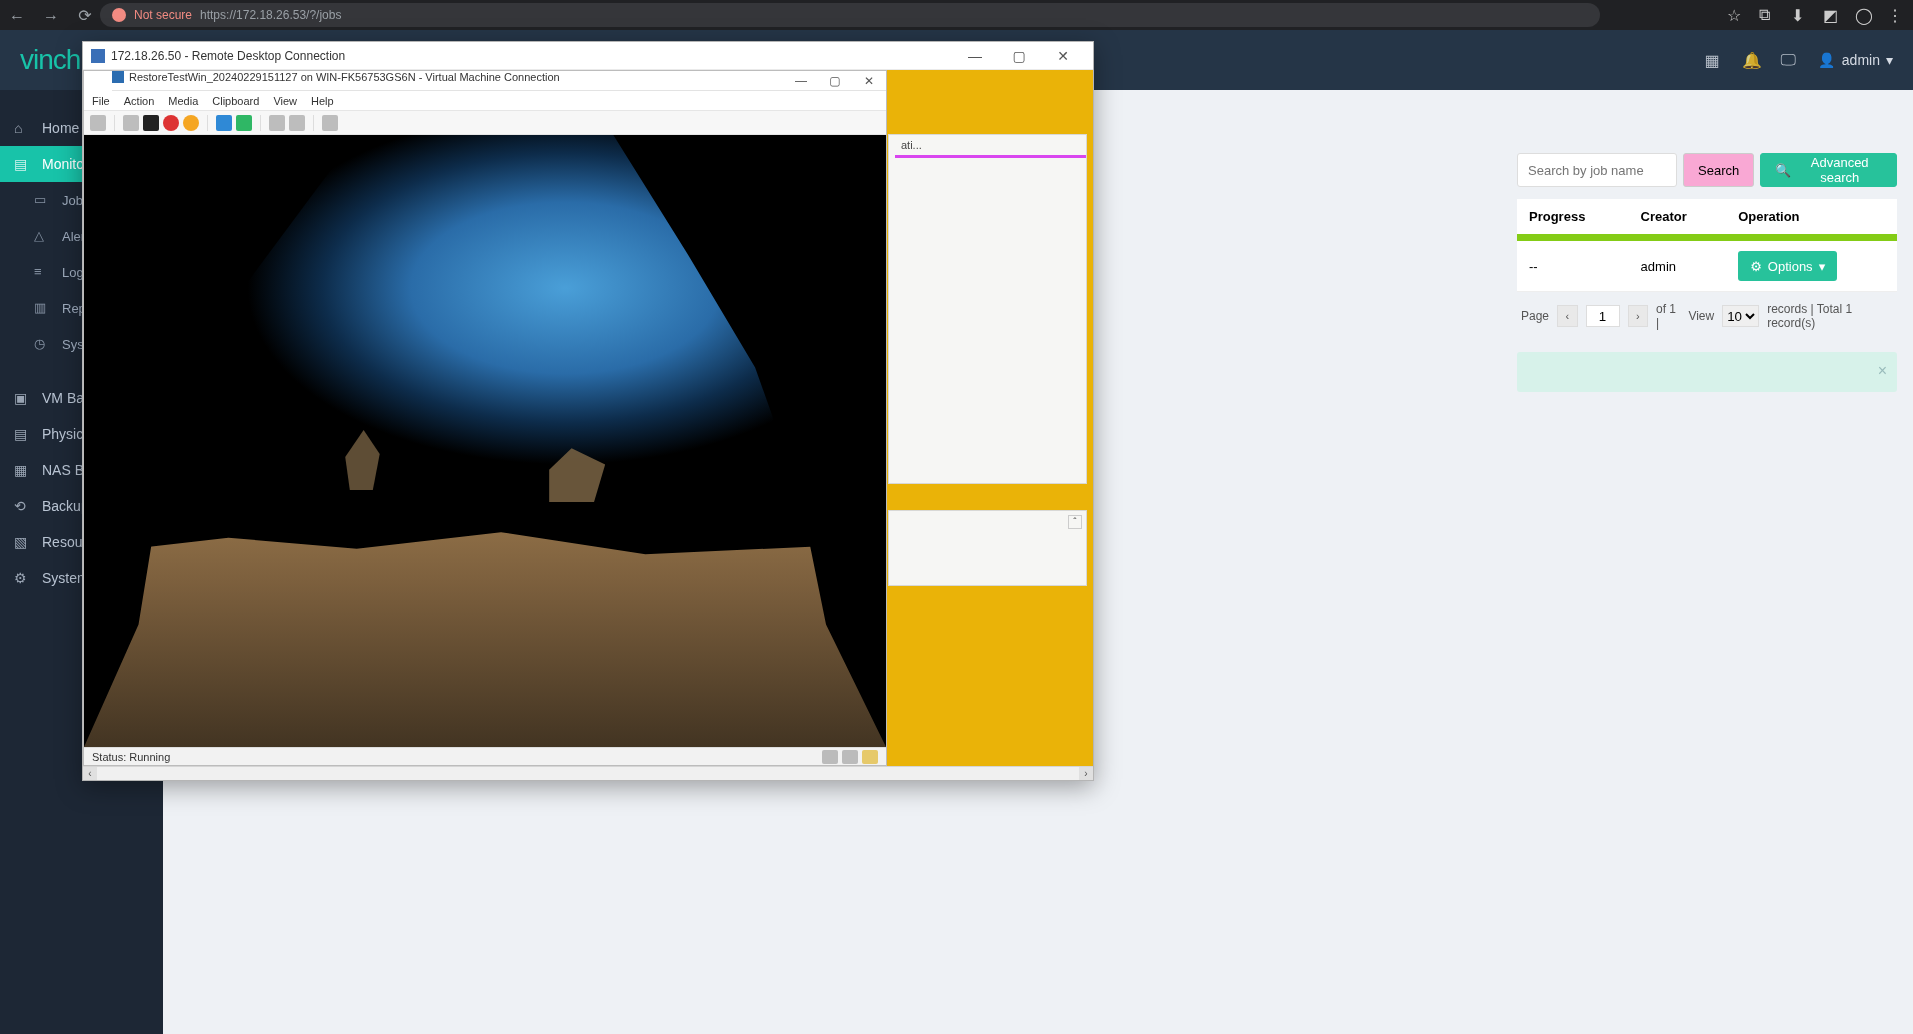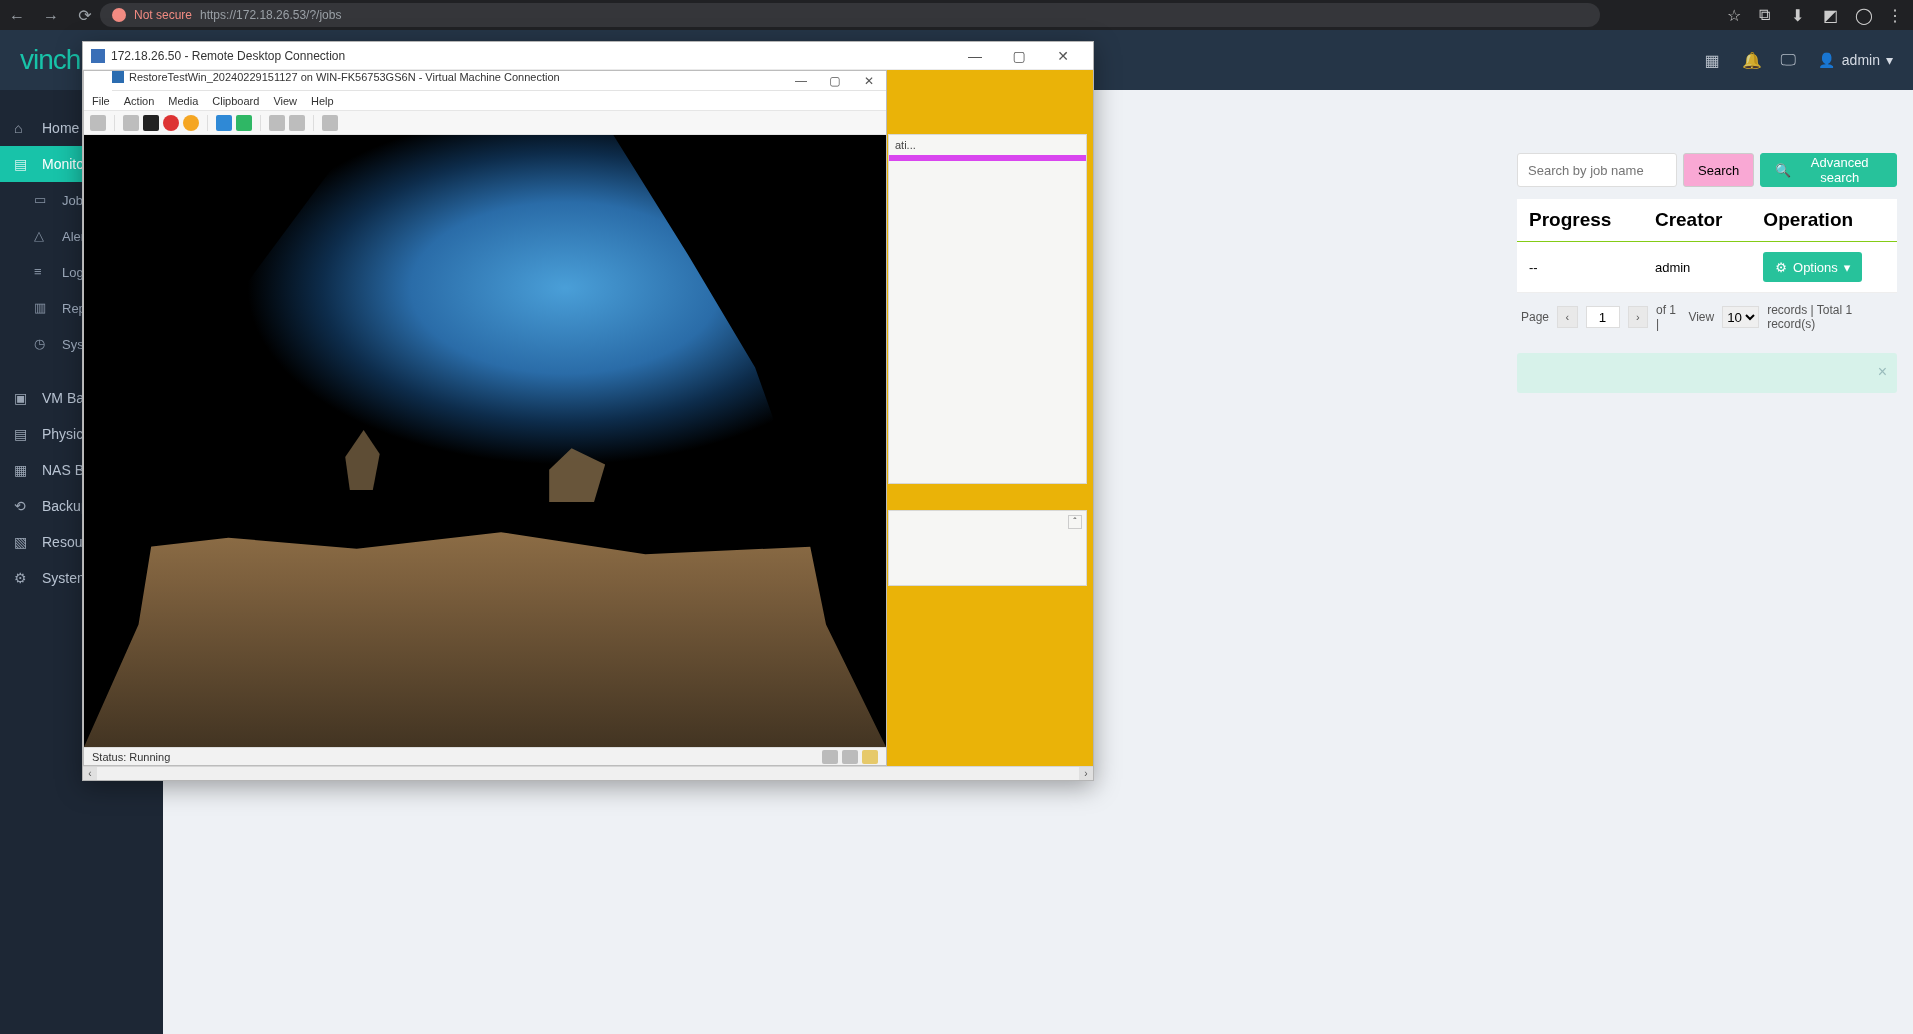--- a/index.html
+++ b/index.html
@@ -32,21 +32,21 @@
 .sb-group { margin-top: 18px; }
 
 
 .content { position: absolute; top: 90px; left: 163px; right: 0; bottom: 0; background: #eef1f5; }
 .content-inner { position: absolute; right: 16px; top: 40px; width: 380px; }
 .search-row { display: flex; gap: 6px; margin-bottom: 12px; justify-content: flex-end; margin-top: 23px; }
 .search-input { height: 34px; width: 160px; border: 1px solid #ddd; border-radius: 3px; padding: 0 10px; font-size: 13px; }
 .btn { height: 34px; padding: 0 14px; border-radius: 3px; border: 1px solid #ccc; background: #f9a8d4; font-size: 13px; cursor: pointer; display: inline-flex; align-items: center; gap: 6px; }
 .btn-green { background: #27c29b; border-color: #27c29b; color: #fff; }
 .tbl { width: 100%; border-collapse: collapse; background: #fff; }
-.tbl th { text-align: left; padding: 10px 12px; font-size: 19px; font-weight: 600; border-bottom: 1px solid #84cc16; }
+.tbl th { text-align: left; padding: 10px 12px; font-size: 13px; font-weight: 600; border-bottom: 7px solid #84cc16; }
 .tbl td { padding: 10px 12px; font-size: 13px; border-bottom: 1px solid #eee; }
 .opt-btn { height: 30px; padding: 0 12px; background: #27c29b; color: #fff; border: none; border-radius: 3px; font-size: 13px; display: inline-flex; align-items: center; gap: 6px; cursor: pointer; }
 .pager { display: flex; align-items: center; gap: 8px; padding: 10px 4px; font-size: 12px; color: #555; }
 .pager .pgbtn { width: 22px; height: 22px; background: #e9e9e9; border: 1px solid #ddd; display: inline-flex; align-items: center; justify-content: center; font-size: 11px; cursor: pointer; }
 .pager input { width: 34px; height: 22px; text-align: center; border: 1px solid #ddd; }
 .pager select { height: 22px; border: 1px solid #ddd; }
 .pager .recs { margin-left: auto; }
 .alert-strip { margin-top: 12px; height: 40px; background: #d7f2ea; border-radius: 3px; position: relative; }
 .alert-strip .close-x { position: absolute; right: 10px; top: 10px; color: #9bb; font-size: 16px; cursor: pointer; }
 
@@ -101,21 +101,21 @@
 .tbar-item.active { background: #2a2a2a; border-bottom-color: #5fa8d3; }
 .tbar-ico { width: 18px; height: 18px; }
 
 .host-scroll { position: absolute; left: 0; right: 0; bottom: 0; height: 14px; background: #f0f0f0; border-top: 1px solid #d5d5d5; }
 .host-scroll .arrow { position: absolute; top: 0; bottom: 0; width: 14px; background: #e0e0e0; display: flex; align-items: center; justify-content: center; font-size: 10px; color: #555; }
 .host-scroll .arrow.left { left: 0; }
 .host-scroll .arrow.right { right: 0; }
 
 
 .peek-panel { position: absolute; top: 64px; left: 805px; right: 6px; background: #f6f6f4; border: 1px solid #d8d8d6; font-size: 11px; color: #444; }
-.peek-row { padding: 4px 6px; border-bottom: 6px solid #d946ef; white-space: nowrap; }
+.peek-row { padding: 4px 6px; border-bottom: 3px solid #d946ef; white-space: nowrap; margin-left: 6px; }
 .peek-panel.p2 { top: 440px; height: 76px; }
 .peek-panel.p2 .chev { position: absolute; right: 4px; top: 4px; width: 14px; height: 14px; border: 1px solid #ccc; display: flex; align-items: center; justify-content: center; font-size: 10px; }
 .peek-panel.p3 { top: 530px; height: 110px; font-family: monospace; }
 </style>
 </head>
 <body>
 
 <div class="browser-top">
   <div class="browser-nav">
     <div class="browser-btn">←</div>

